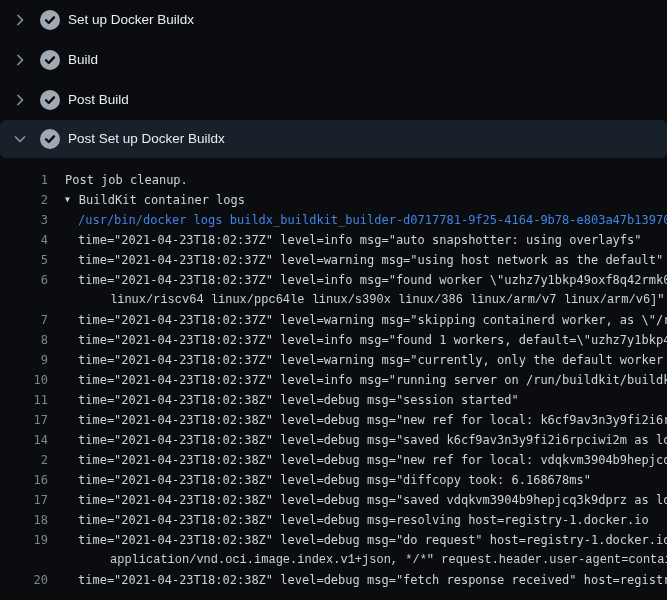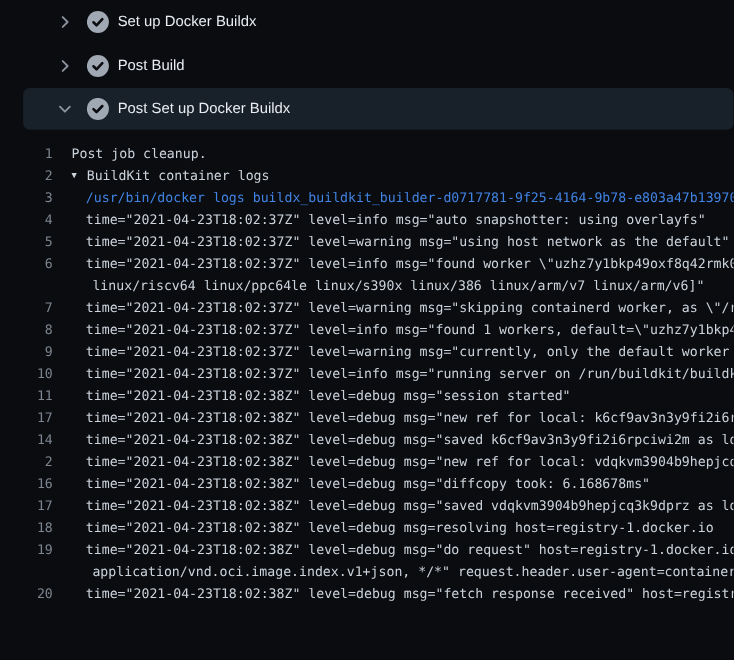--- a/index.html
+++ b/index.html
@@ -20,23 +20,22 @@
     font-family:"Liberation Sans", sans-serif;
   }
   .app{width:667px;height:600px;overflow:hidden;position:relative;}
 
   
   .steps{width:100%;}
   .step-row{
     height:40px;
     display:flex;
     align-items:center;
-    padding-left:30px;
+    padding-left:12px;
     cursor:pointer;
-    margin-left:21px;
   }
   .step-row.expanded{
     height:38px;
     background:var(--header-bg);
     border-radius:6px;
     text-align:right;
   }
   .step-chevron{
     width:16px;height:16px;
     display:inline-flex;align-items:center;justify-content:center;
@@ -76,21 +75,21 @@
     cursor:pointer;
   }
   .log-text{
     color:var(--logtext);
   }
   .log-line.type-normal .log-text{margin-left:17px;}
   .log-line.type-group  .log-text{margin-left:4px;}
   .log-line.type-group  {cursor:pointer;}
   .log-line.type-child  .log-text{margin-left:30px;}
   .log-line.type-command .log-text{margin-left:30px;color:var(--command);}
-  .log-line.type-wrap   .log-text{margin-left:36px;}
+  .log-line.type-wrap   .log-text{margin-left:62px;font-family:Liberation Mono, monospace;}
   .group-toggle{
     margin-left:17px;
     margin-right:5px;
     font-size:8px;
     color:var(--logtext);
     display:inline-block;
     transform:translateY(-1px);
   }
 </style>
 </head>
@@ -104,20 +103,34 @@
             <path d="M6 3.5 L10.5 8 L6 12.5" fill="none" stroke="var(--chevron)" stroke-width="1.7" stroke-linecap="round" stroke-linejoin="round"></path>
           </svg>
         </span>
         <span class="step-status">
           <svg width="20" height="20" viewBox="0 0 16 16">
             <circle cx="8" cy="8" r="8" fill="var(--circle)"></circle>
             <path d="M4.8 8.2 L7 10.4 L11.2 5.9" fill="none" stroke="var(--check)" stroke-width="1.9" stroke-linecap="round" stroke-linejoin="round"></path>
           </svg>
         </span>
         <span class="step-label">Set up Docker Buildx</span>
+      </div>
+      <div class="step-row">
+        <span class="step-chevron">
+          <svg width="16" height="16" viewBox="0 0 16 16">
+            <path d="M6 3.5 L10.5 8 L6 12.5" fill="none" stroke="var(--chevron)" stroke-width="1.7" stroke-linecap="round" stroke-linejoin="round"></path>
+          </svg>
+        </span>
+        <span class="step-status">
+          <svg width="20" height="20" viewBox="0 0 16 16">
+            <circle cx="8" cy="8" r="8" fill="var(--circle)"></circle>
+            <path d="M4.8 8.2 L7 10.4 L11.2 5.9" fill="none" stroke="var(--check)" stroke-width="1.9" stroke-linecap="round" stroke-linejoin="round"></path>
+          </svg>
+        </span>
+        <span class="step-label">Build</span>
       </div>
       <div class="step-row">
         <span class="step-chevron">
           <svg width="16" height="16" viewBox="0 0 16 16">
             <path d="M6 3.5 L10.5 8 L6 12.5" fill="none" stroke="var(--chevron)" stroke-width="1.7" stroke-linecap="round" stroke-linejoin="round"></path>
           </svg>
         </span>
         <span class="step-status">
           <svg width="20" height="20" viewBox="0 0 16 16">
             <circle cx="8" cy="8" r="8" fill="var(--circle)"></circle>

